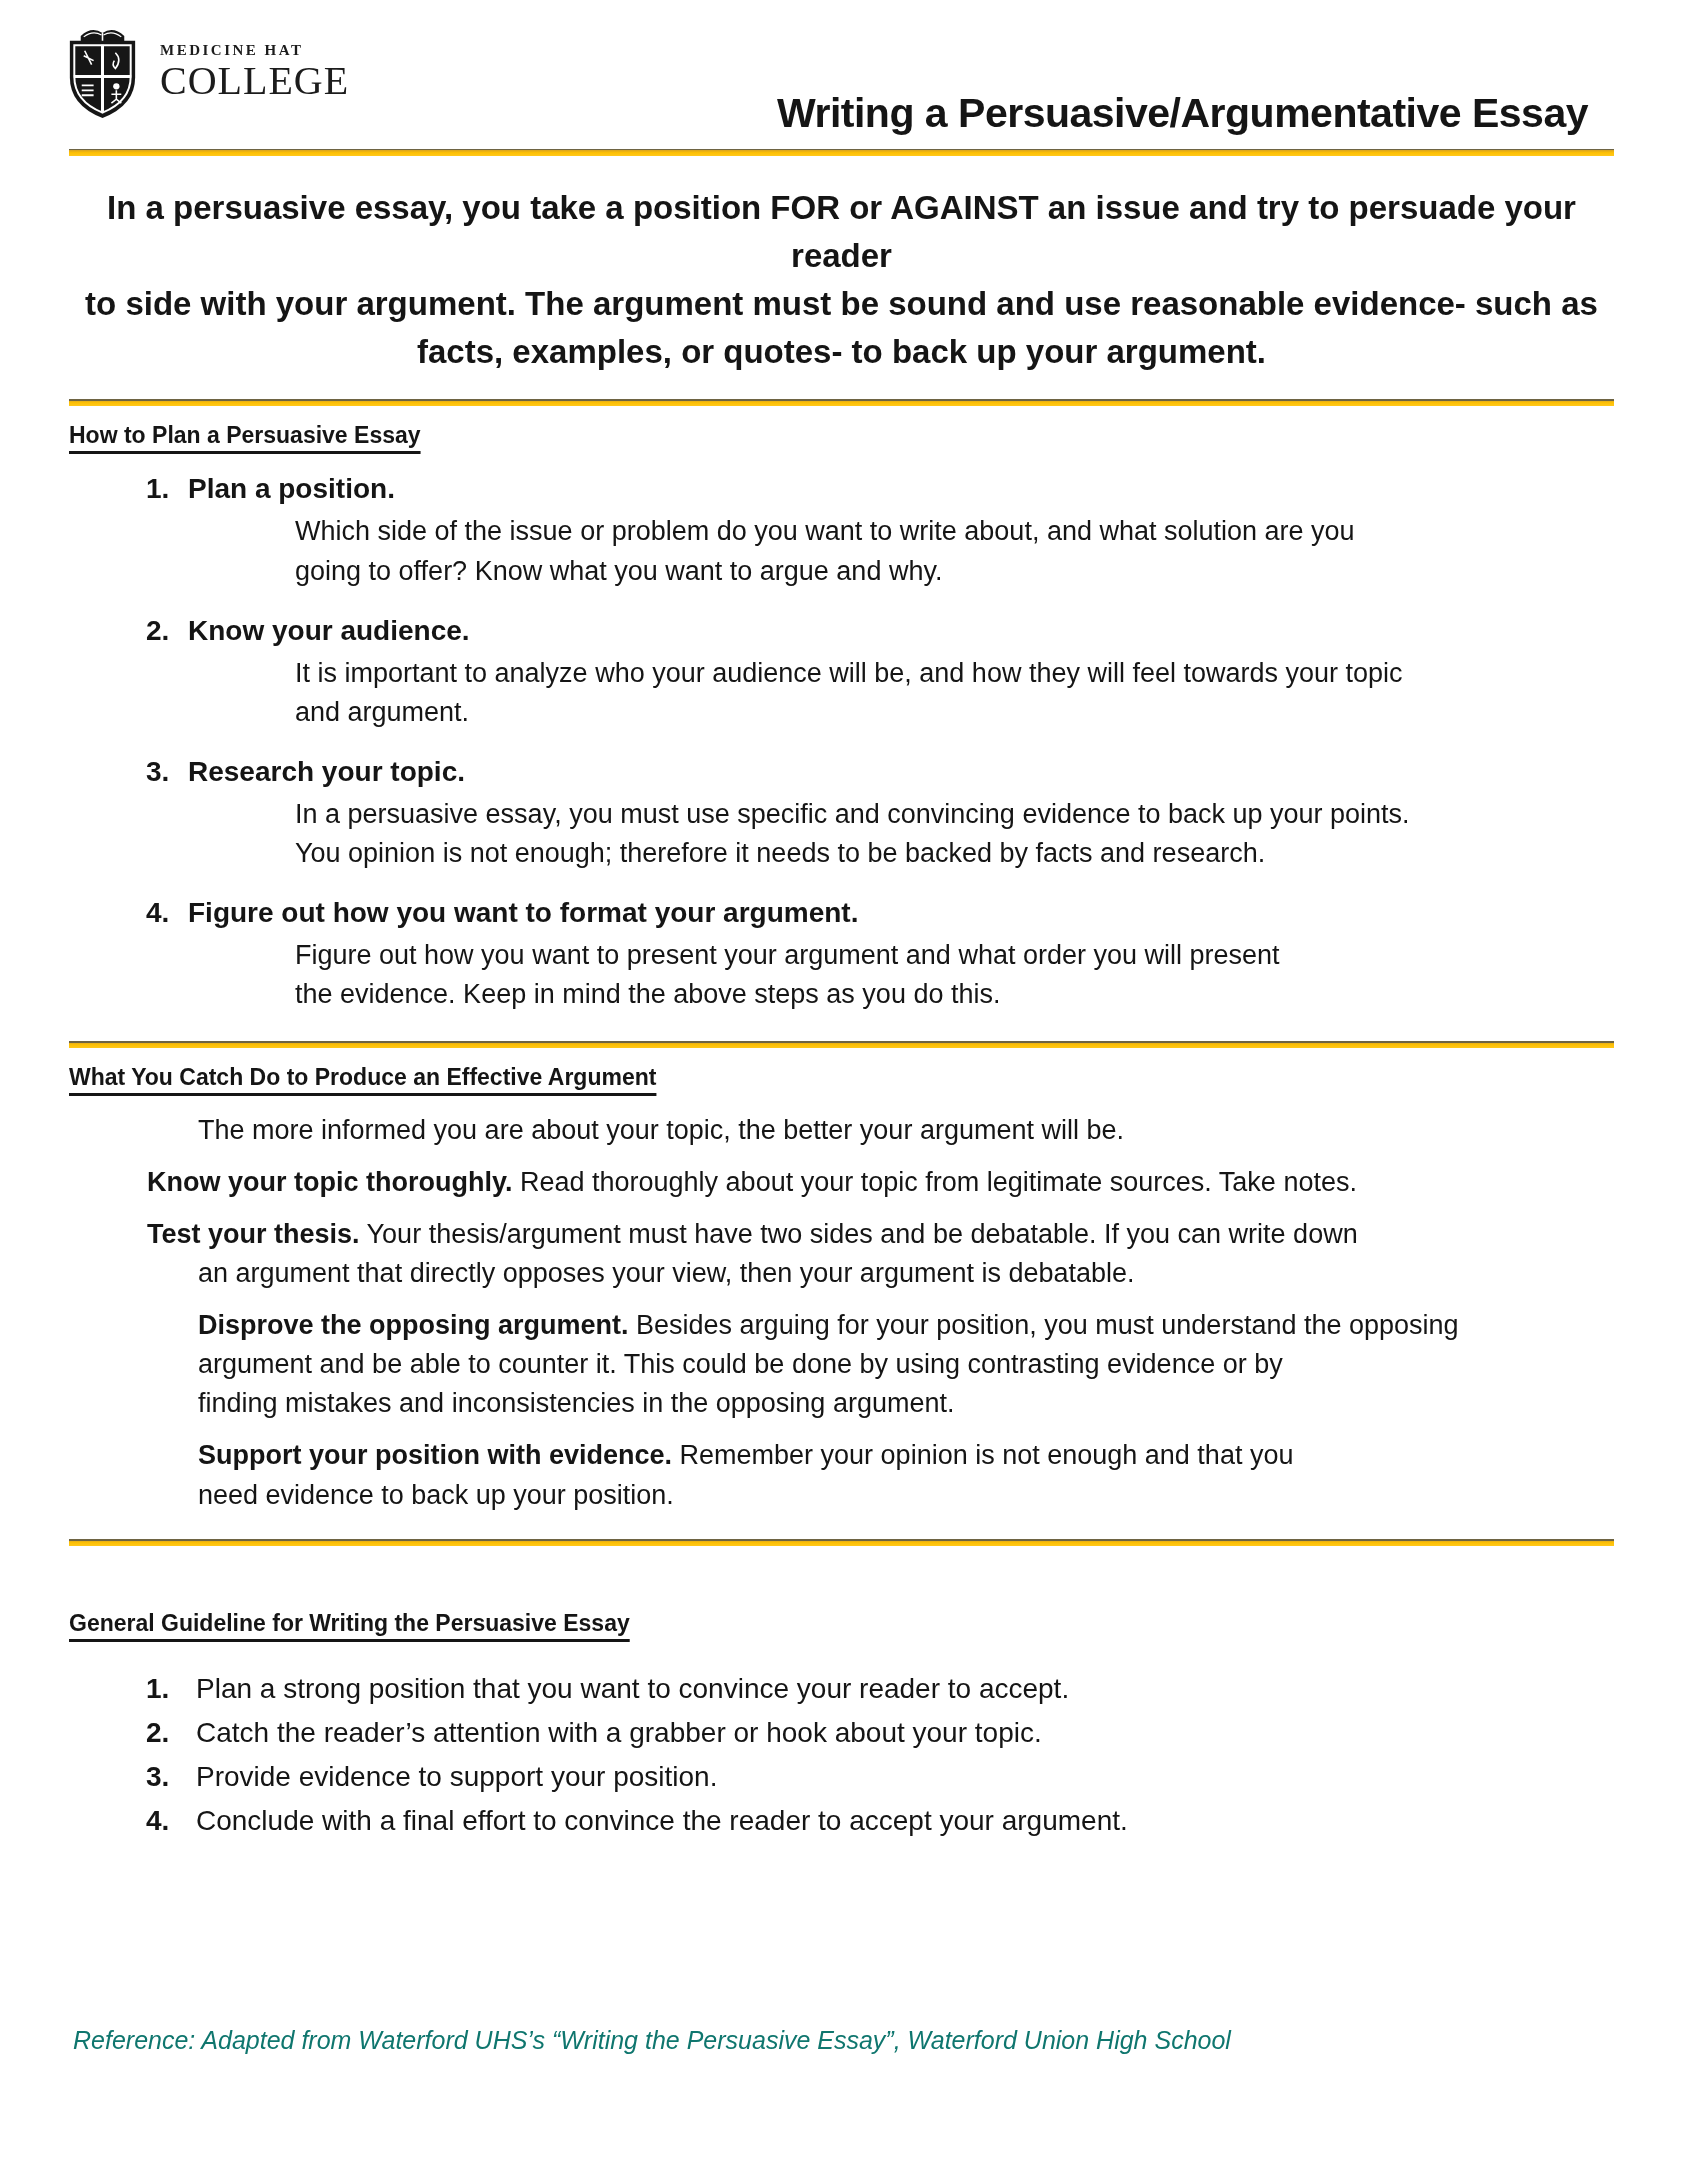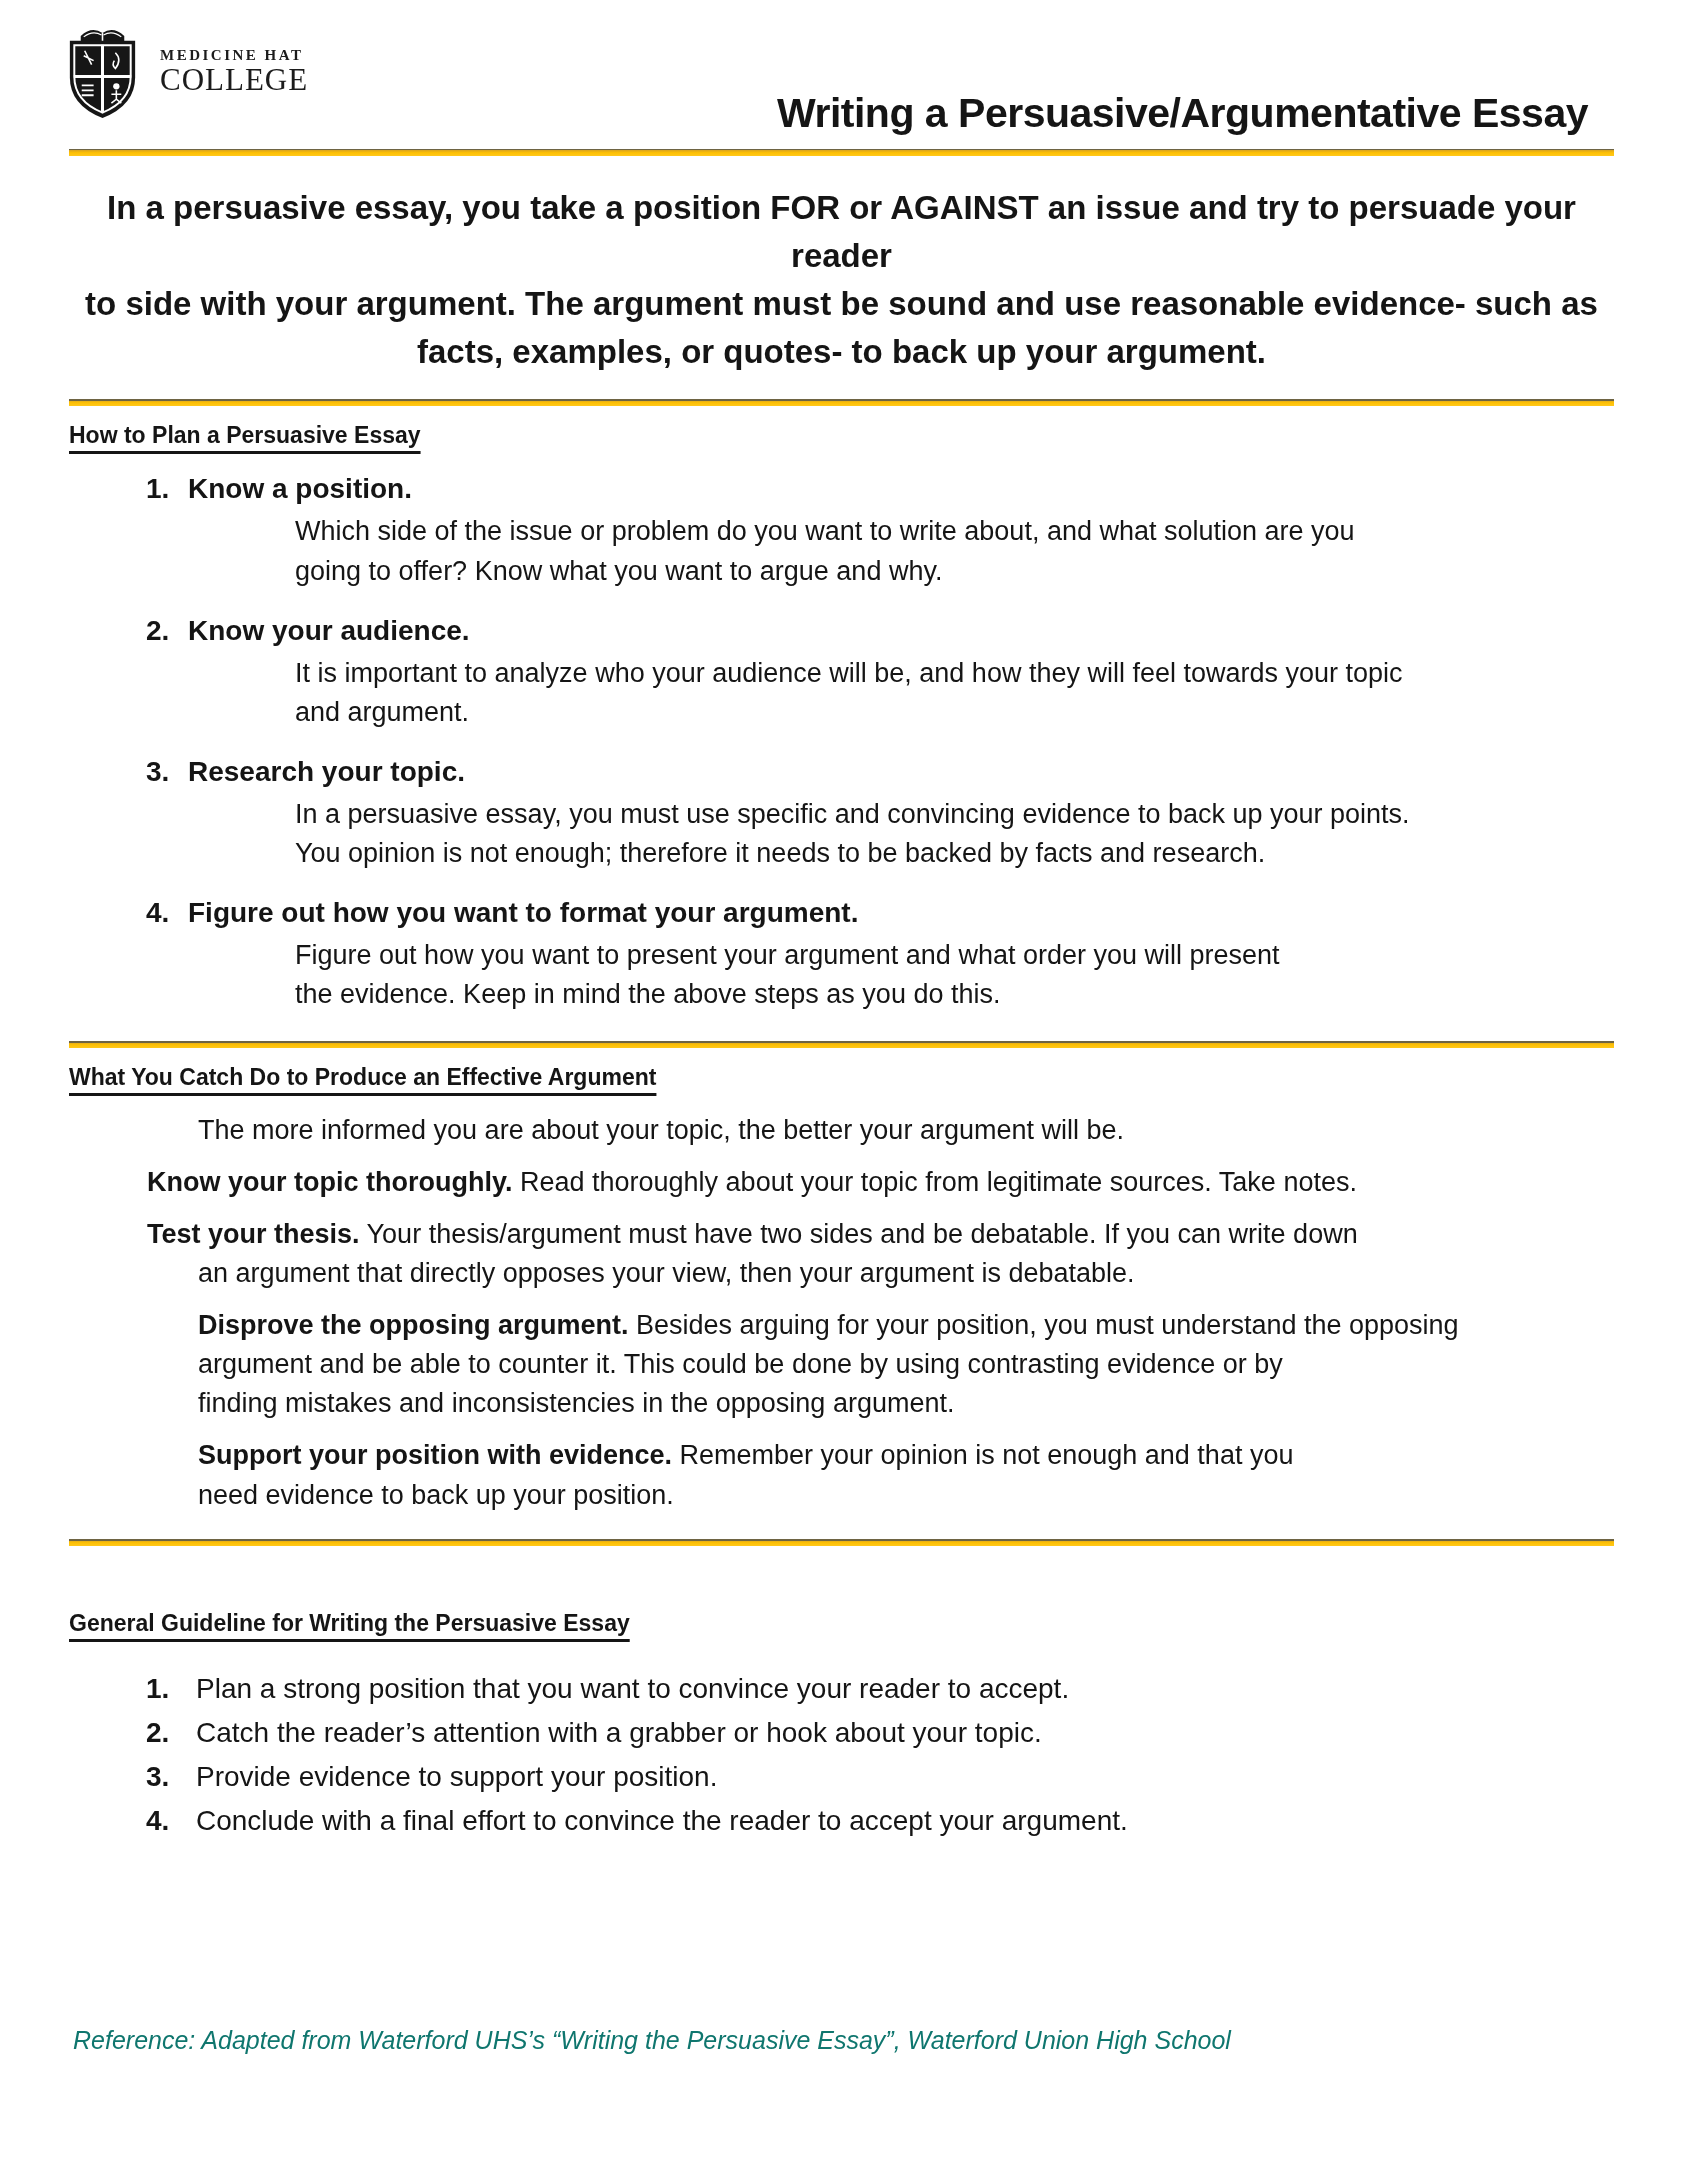--- a/index.html
+++ b/index.html
@@ -8,21 +8,21 @@
     background:#ffffff; color:#151515;
     font-family:"Liberation Sans", sans-serif;
   }
   .page { position:relative; width:1683px; height:1574px; box-sizing:border-box; padding:0 69px; }
 
   
   .header { position:relative; height:149px; }
   .logo { position:absolute; top:24px; left:-12px; display:flex; align-items:center; gap:12px; }
   .logo-text { display:flex; flex-direction:column; justify-content:center; }
   .logo-line1 { font-family:"Liberation Serif", serif; font-size:15px; font-weight:700; letter-spacing:2.5px; color:#1c1c1c; }
-  .logo-line2 { font-family:"Liberation Serif", serif; font-size:31px; letter-spacing:1px; color:#1c1c1c; margin-top:-2px; }
+  .logo-line2 { font-family:"Liberation Serif", serif; font-size:40px; letter-spacing:1px; color:#1c1c1c; margin-top:-2px; }
   .title { position:absolute; right:26px; bottom:12px; font-size:41px; font-weight:700; letter-spacing:-0.5px; white-space:nowrap; }
 
   
   .gold-rule {
     height:7px; border:none; margin:0;
     background:linear-gradient(180deg,#6e6443 0px,#6e6443 1.5px,#dfa81b 1.5px,#ffc103 55%,#ffc81c 100%);
   }
 
   .intro {
     margin:28px 10px 24px; text-align:center; font-weight:700;
@@ -98,21 +98,21 @@
 facts, examples, or quotes- to back up your argument.</p>
 
   <div class="gold-rule"></div>
 
   <h2 class="sec-heading">How to Plan a Persuasive Essay</h2>
 
   <div class="plan-wrap">
 
     <div>
       <div class="plan-item-title">
-        <span class="plan-num">1.</span><span>Know a position.</span>
+        <span class="plan-num">1.</span><span>Plan a position.</span>
       </div>
       <div class="plan-item-body">Which side of the issue or problem do you want to write about, and what solution are you
 going to offer? Know what you want to argue and why.</div>
     </div>
 
     <div>
       <div class="plan-item-title">
         <span class="plan-num">2.</span><span>Know your audience.</span>
       </div>
       <div class="plan-item-body">It is important to analyze who your audience will be, and how they will feel towards your topic

